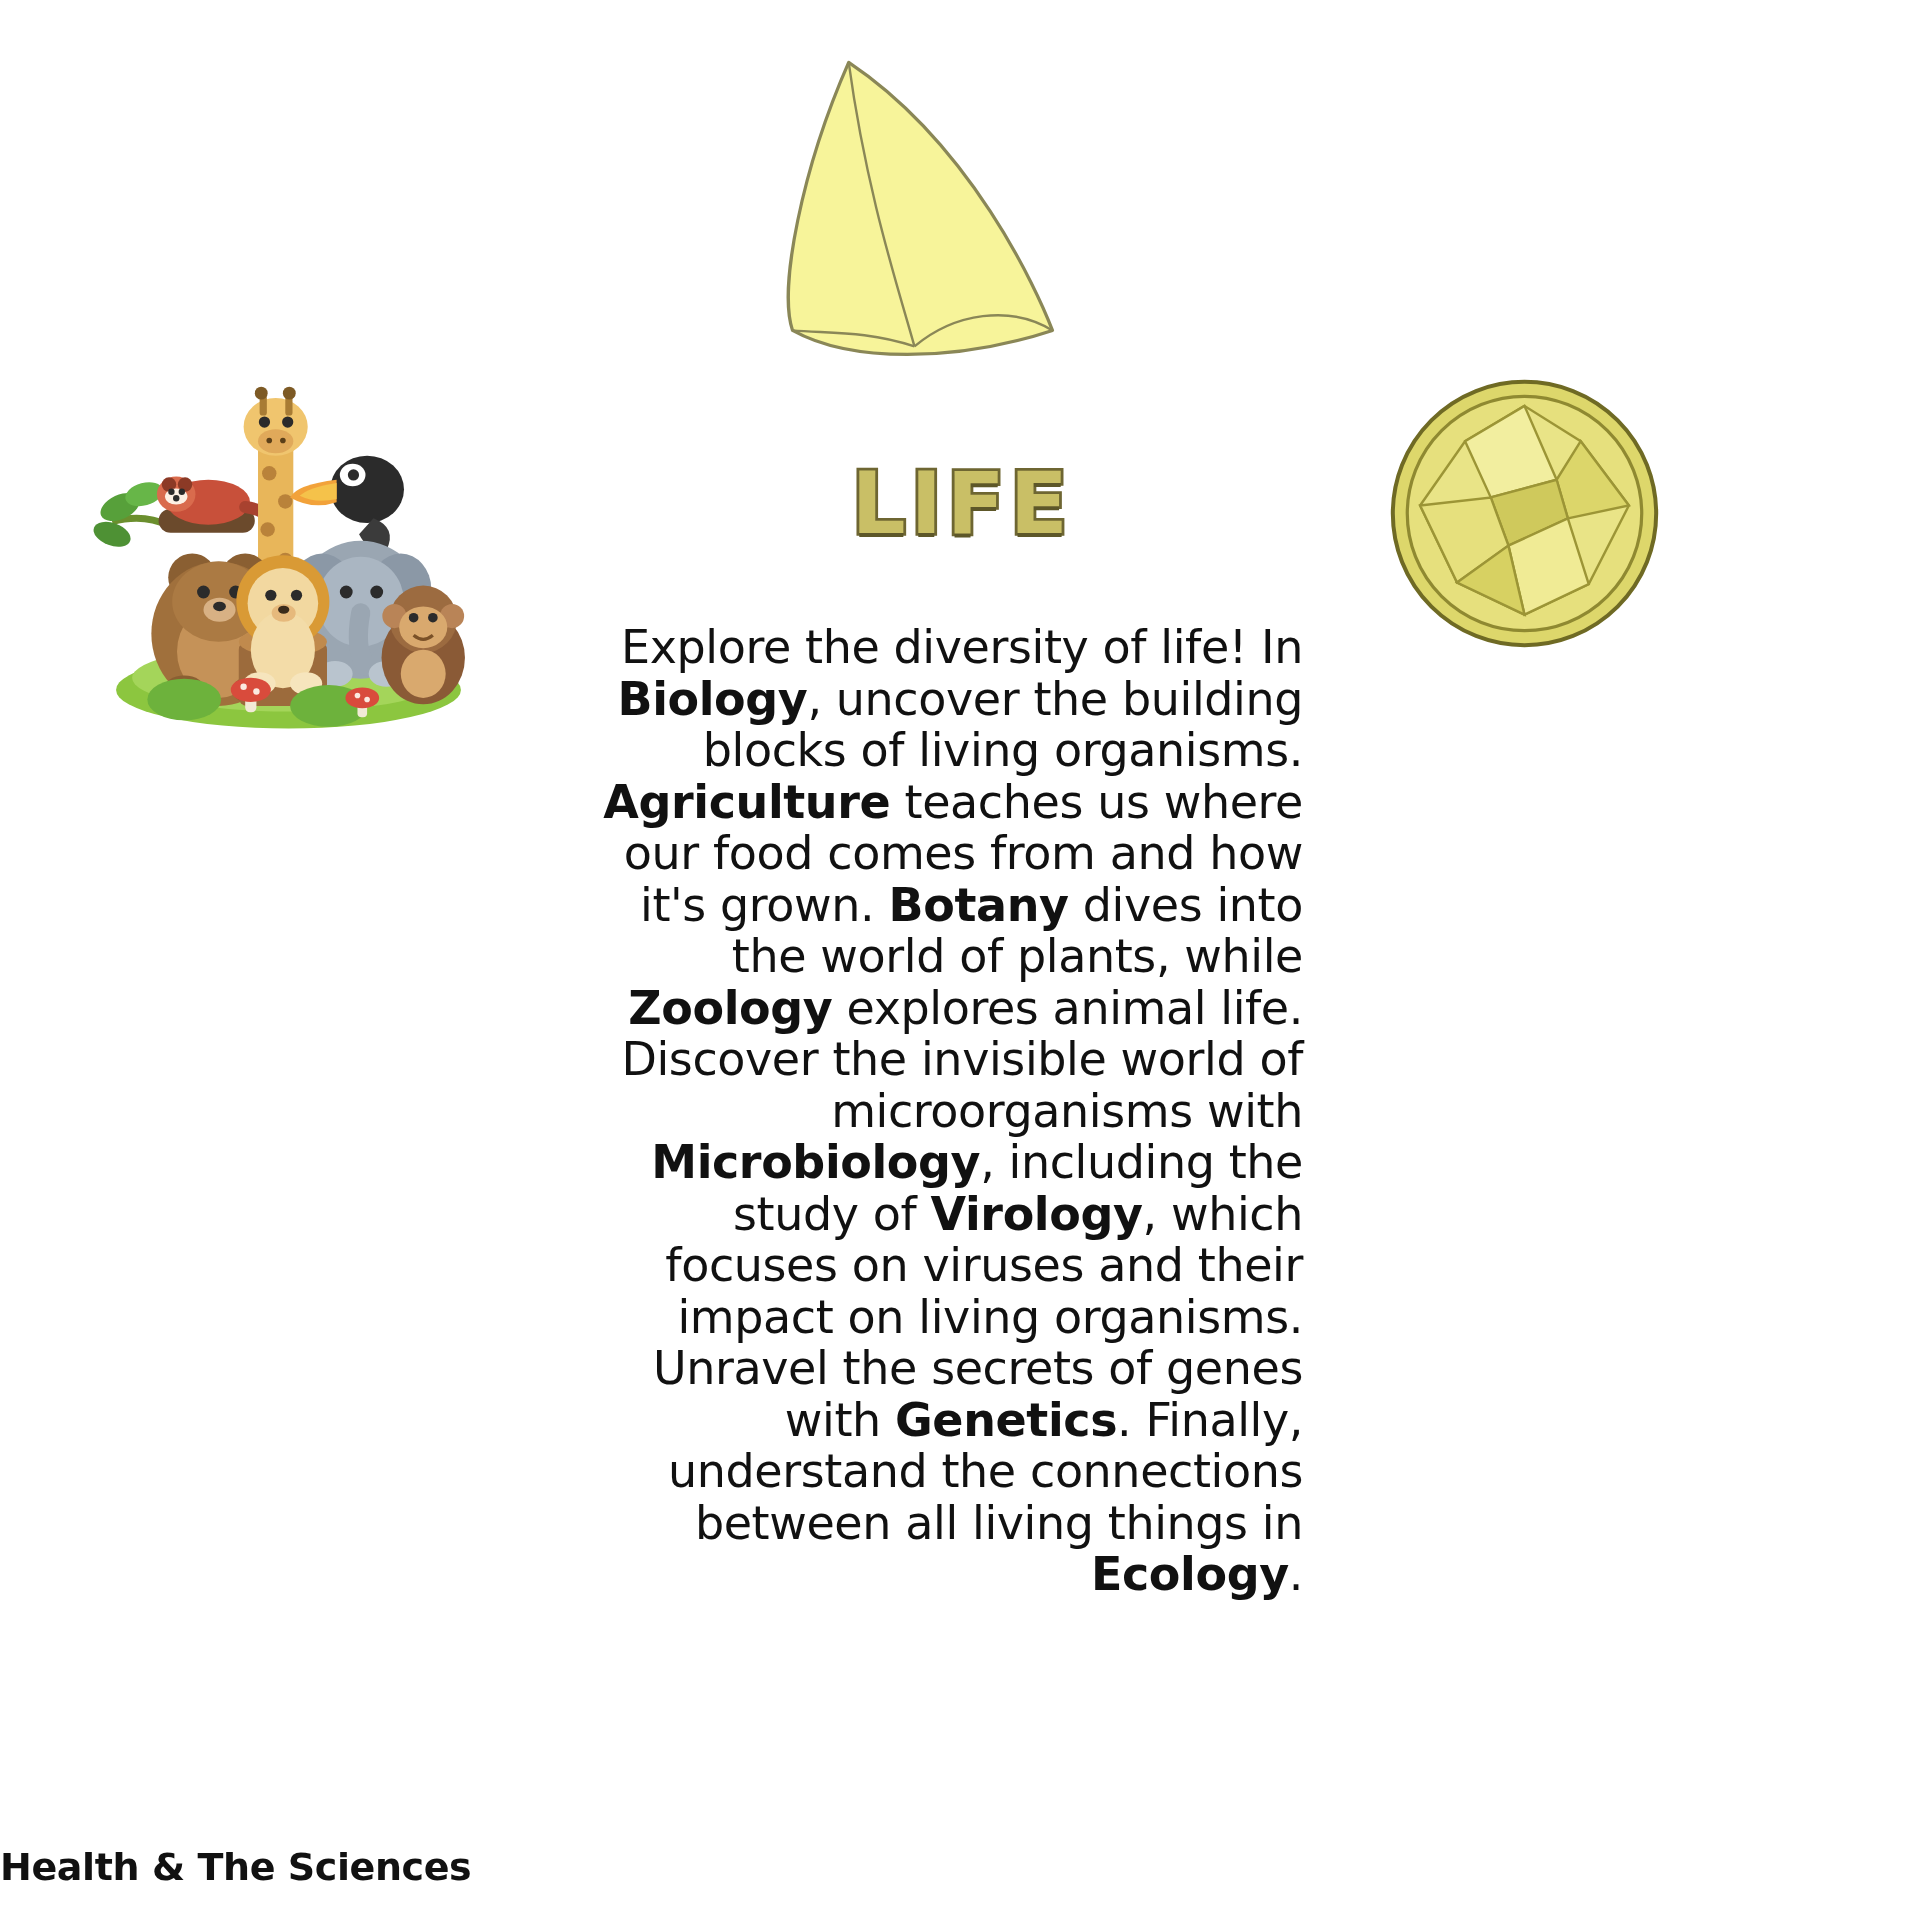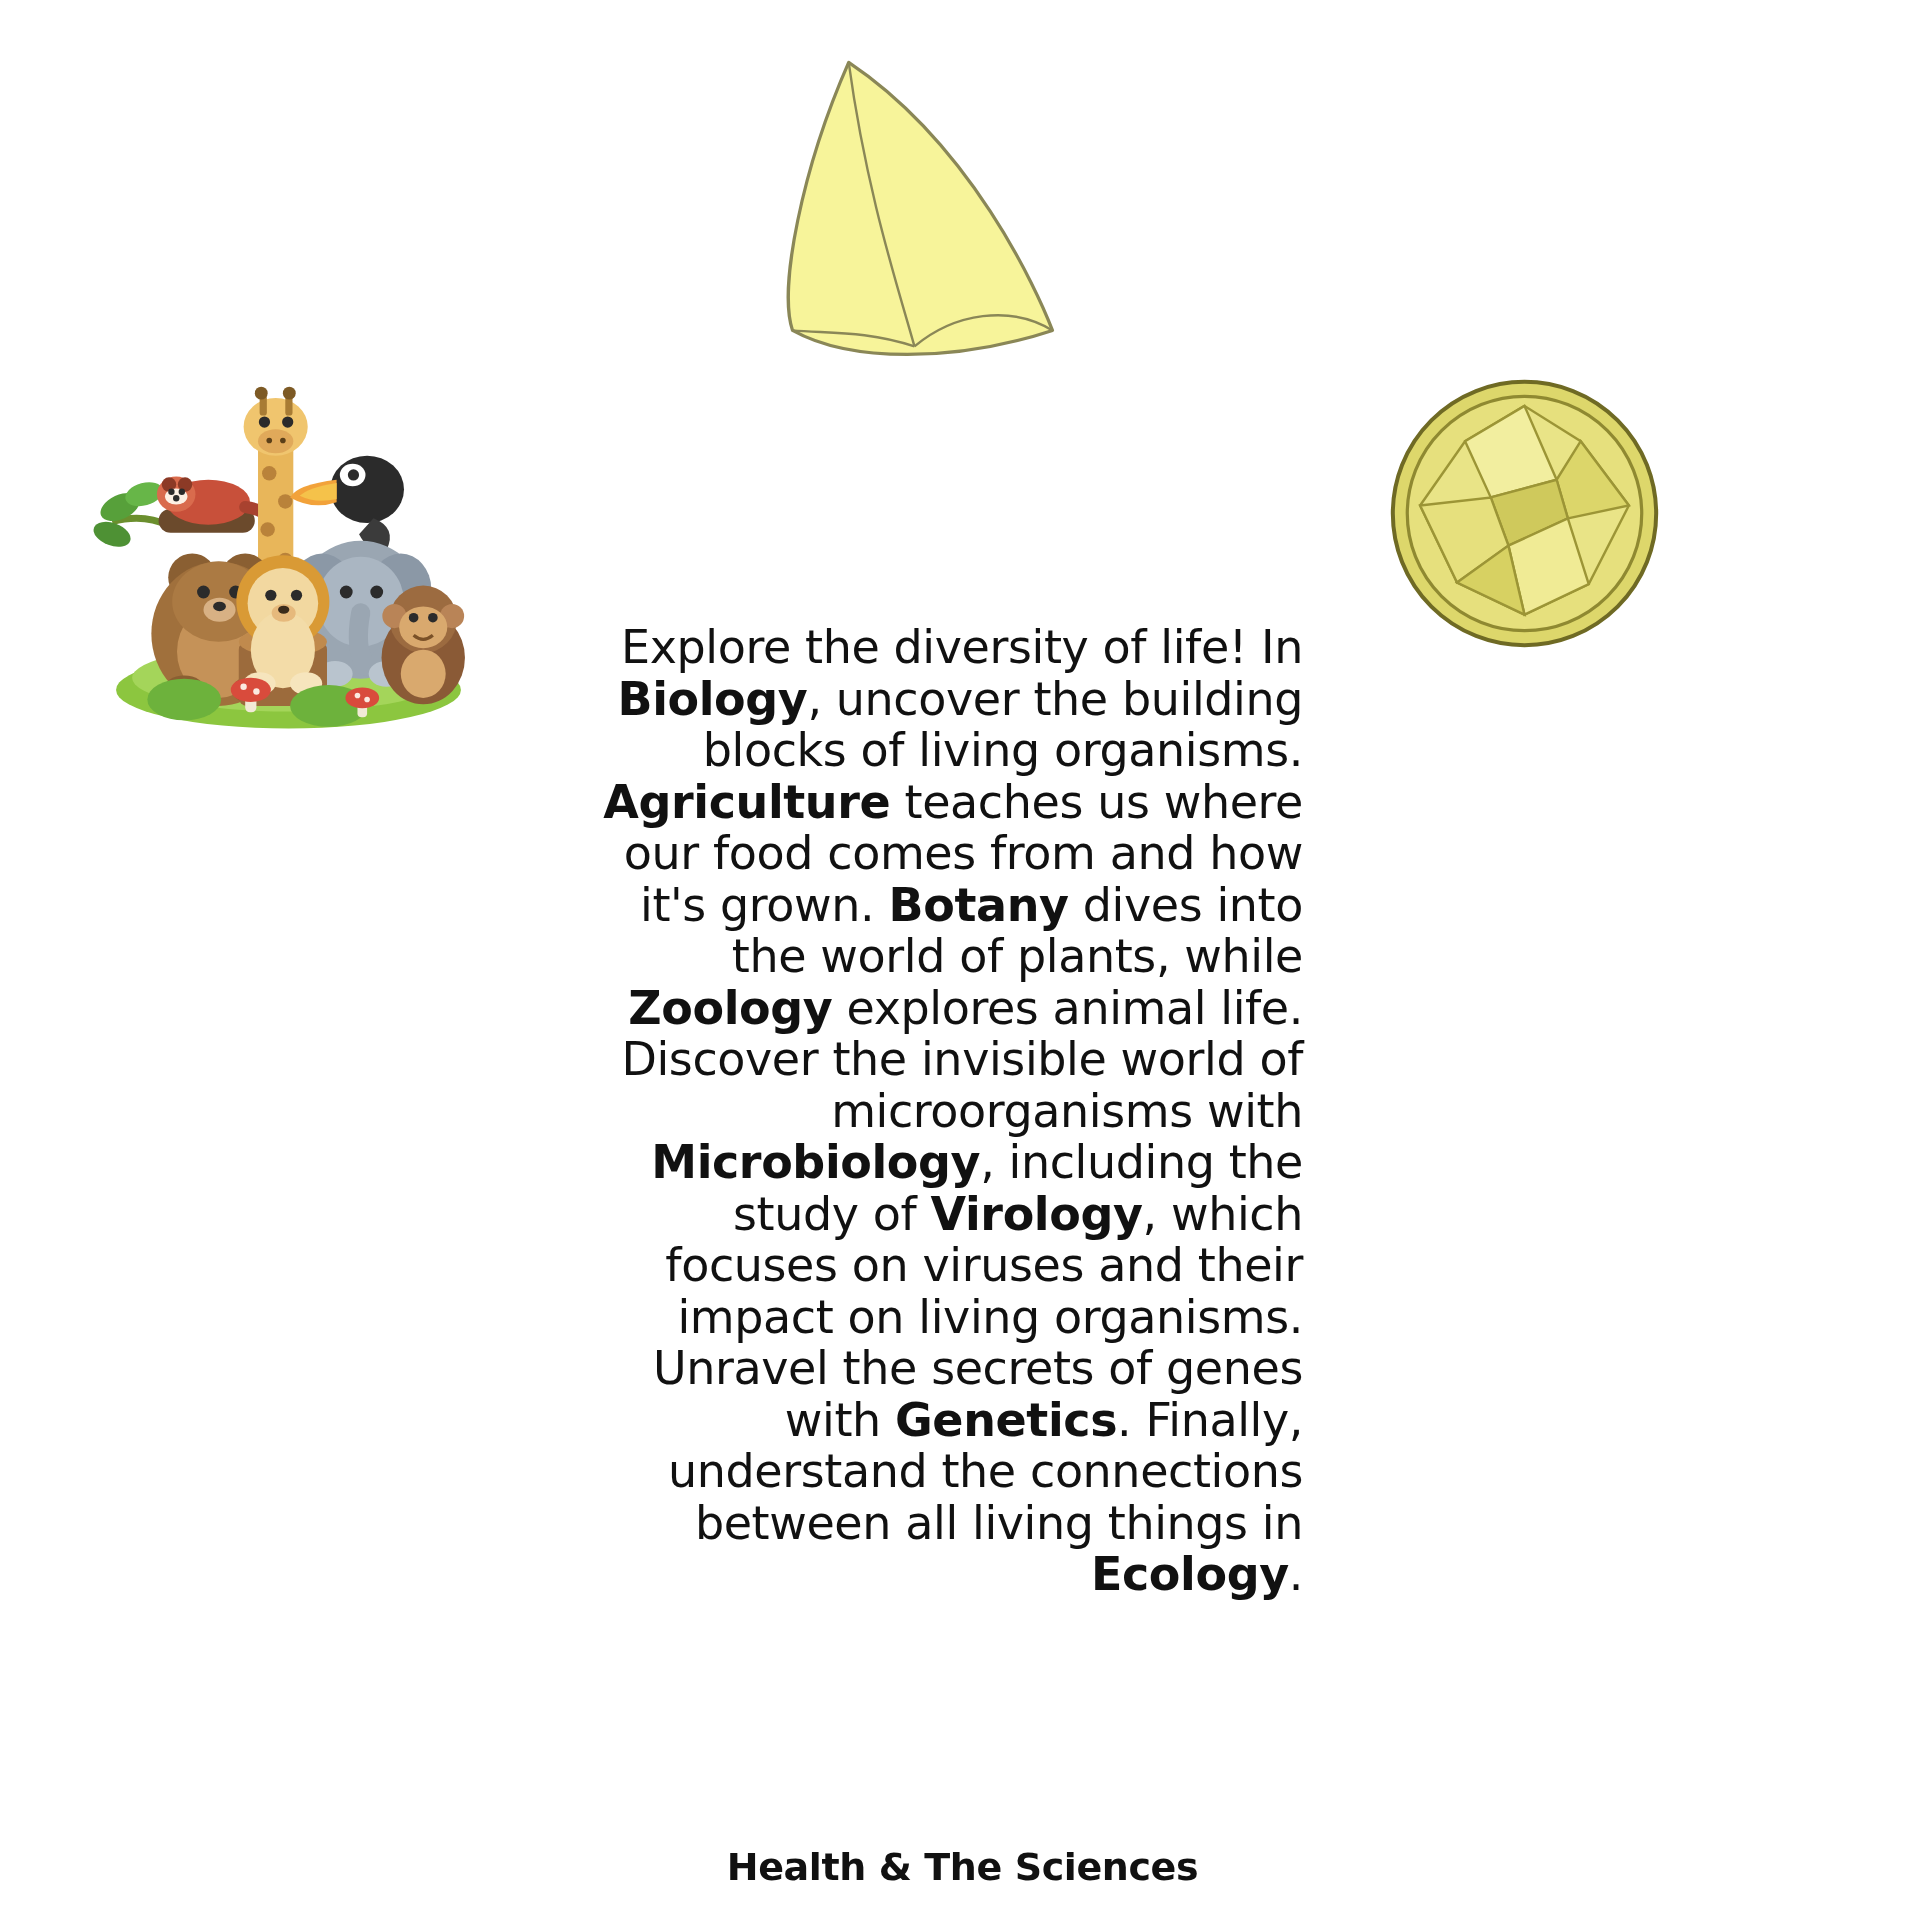--- a/index.html
+++ b/index.html
@@ -78,21 +78,21 @@
     z-index: 4;
   }
   #body-copy b { font-weight: 700; }
 
   
   #footer-caption {
     position: absolute;
     left: 0;
     top: 1845px;
     width: 1925px;
-    text-align: center;
+    text-align: left;
     font-family: "DejaVu Sans", sans-serif;
     font-weight: 700;
     font-size: 38px;
     color: #111111;
     letter-spacing: -0.4px;
     z-index: 6;
   }
 </style>
 </head>
 <body>
@@ -236,18 +236,19 @@
     <polygon points="170,36 96,80 128,150 210,128" fill="#f2ee9f" stroke="#9c9536" stroke-width="3"></polygon>
     <polygon points="240,80 300,160 224,176 210,128" fill="#dcd66a" stroke="#9c9536" stroke-width="3"></polygon>
     <polygon points="128,150 210,128 224,176 150,210" fill="#cfc95c" stroke="#9c9536" stroke-width="3"></polygon>
     <polygon points="40,160 128,150 150,210 86,256" fill="#e6e07d" stroke="#9c9536" stroke-width="3"></polygon>
     <polygon points="150,210 224,176 250,258 170,296" fill="#f0eb95" stroke="#9c9536" stroke-width="3"></polygon>
     <polygon points="86,256 150,210 170,296" fill="#d7d162" stroke="#9c9536" stroke-width="3"></polygon>
   </svg>
 </div>
 
 <div id="title-block">
+  <div class="title-line">LIFE</div>
 </div>
 
 <div id="body-copy">Explore the diversity of life! In <b>Biology</b>, uncover the building blocks of living organisms. <b>Agriculture</b> teaches us where our food comes from and how it's grown. <b>Botany</b> dives into the world of plants, while <b>Zoology</b> explores animal life. Discover the invisible world of microorganisms with <b>Microbiology</b>, including the study of <b>Virology</b>, which focuses on viruses and their impact on living organisms. Unravel the secrets of genes with <b>Genetics</b>. Finally, understand the connections between all living things in <b>Ecology</b>.</div>
 
 <div id="footer-caption">Health &amp; The Sciences</div>
 
 
 </body></html>

